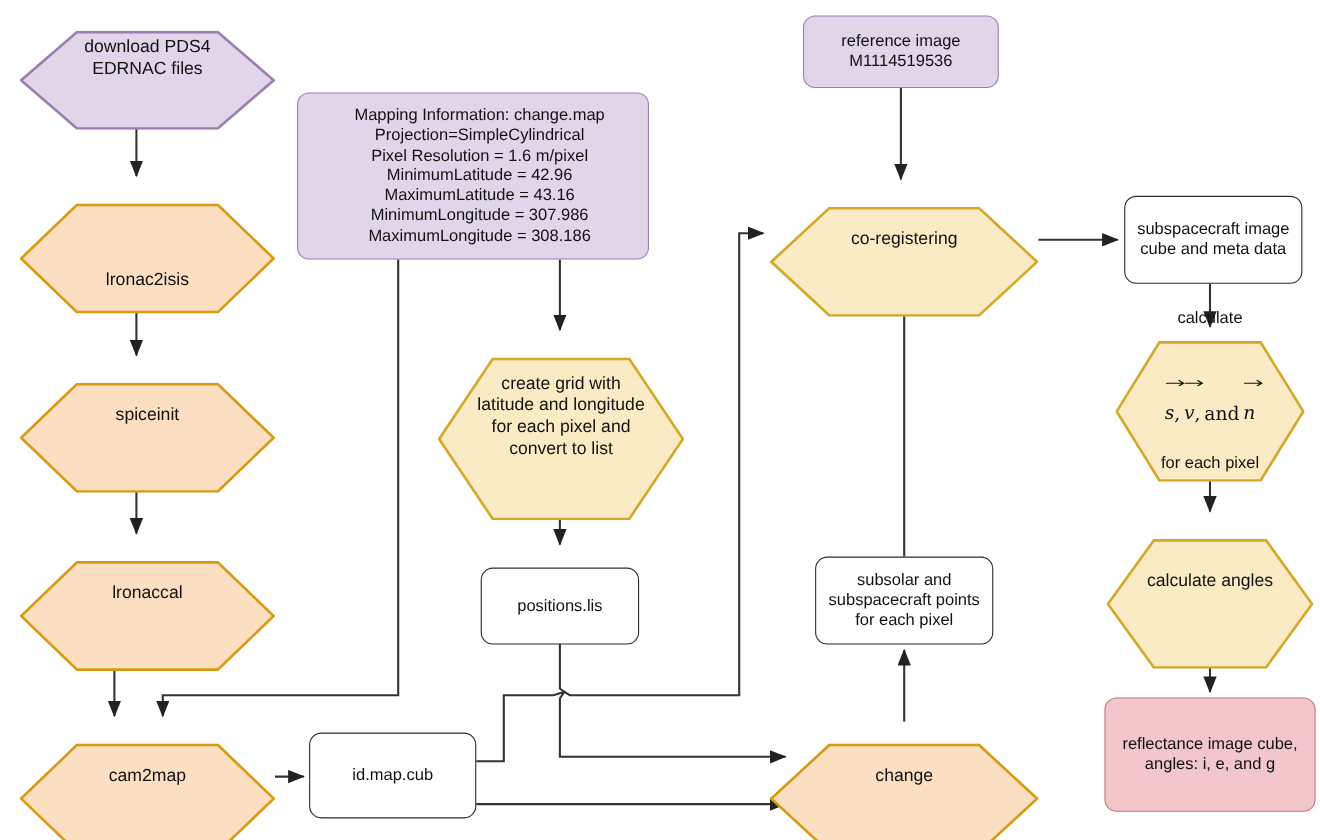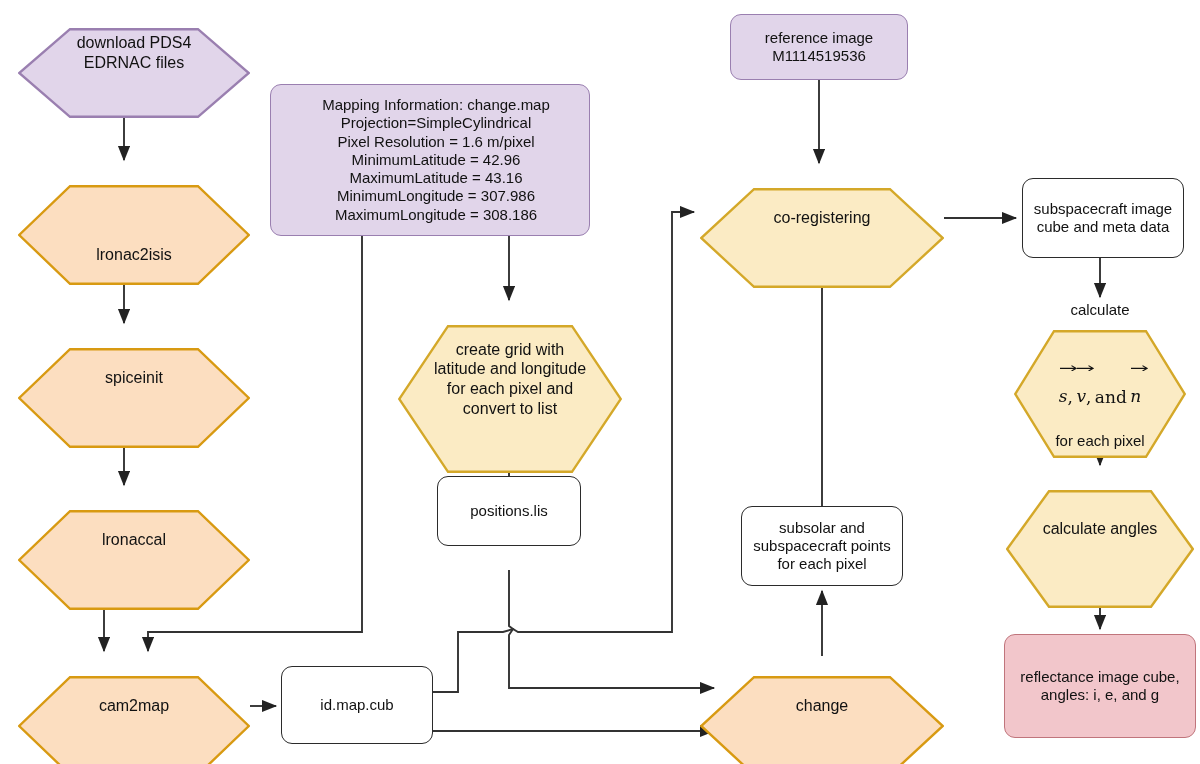--- a/index.html
+++ b/index.html
@@ -179,21 +179,21 @@
       <svg viewBox="0 0 224 148" preserveAspectRatio="none">
         <polygon points="50,1.2 174,1.2 222.8,74 174,146.8 50,146.8 1.2,74" fill="#fbebc4" stroke="#d4a829" stroke-width="2.4"></polygon>
       </svg>
     </span>
     <span class="lbl">create grid with
 latitude and longitude
 for each pixel and
 convert to list</span>
   </div>
 
-  <div class="node fs15 rrect white" style="left:437px; top:476px; width:144px; height:70px;">
+  <div class="node fs15 rrect white" style="left:437px; top:516px; width:144px; height:70px;">
     <span class="lbl">positions.lis</span>
   </div>
 
   <div class="node fs15 rrect white" style="left:281px; top:666px; width:152px; height:78px;">
     <span class="lbl">id.map.cub</span>
   </div>
 
   <div class="node fs15 rrect purple" style="left:730px; top:14px; width:178px; height:66px;">
     <span class="lbl">reference image
 M1114519536</span>
@@ -206,21 +206,21 @@
       </svg>
     </span>
     <span class="lbl">co-registering</span>
   </div>
 
   <div class="node fs15 rrect white" style="left:1022px; top:178px; width:162px; height:80px;">
     <span class="lbl">subspacecraft image
 cube and meta data</span>
   </div>
 
-  <div class="node fs15" style="left:1014px; top:312px; width:172px; height:128px;">
+  <div class="node fs15" style="left:1014px; top:292px; width:172px; height:128px;">
     <span class="hexwrap">
       <svg viewBox="0 0 172 128" preserveAspectRatio="none">
         <polygon points="40,1.2 132,1.2 170.8,64 132,126.8 40,126.8 1.2,64" fill="#fbebc4" stroke="#d4a829" stroke-width="2.4"></polygon>
       </svg>
     </span>
     <span class="lbl">
       <span class="blockline">calculate</span>
       <span class="mathline">
         <span class="vecwrap">
           <svg class="arrowbar" viewBox="0 0 18 7" preserveAspectRatio="none" aria-hidden="true">

